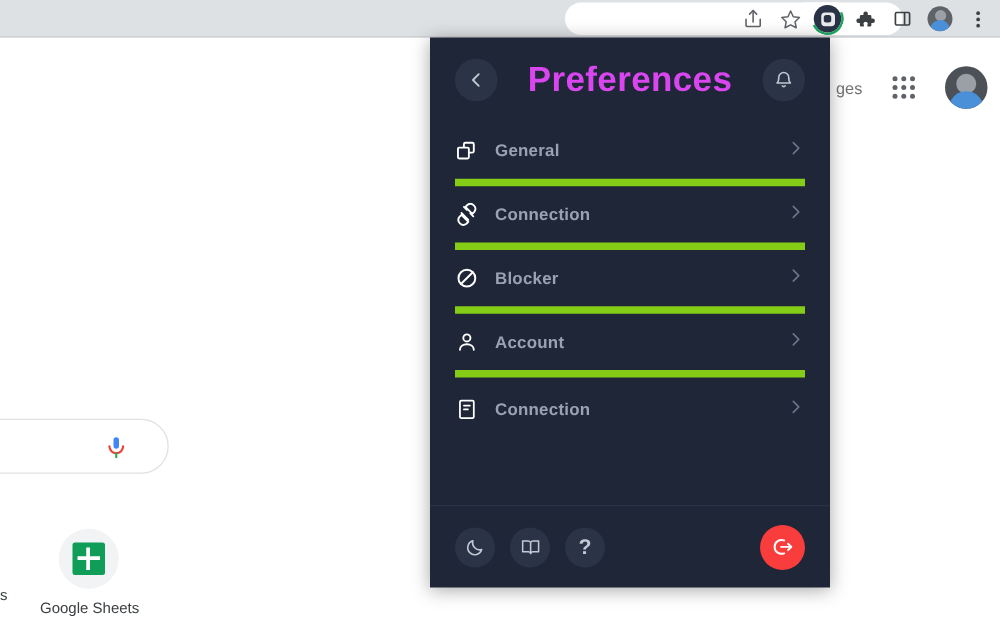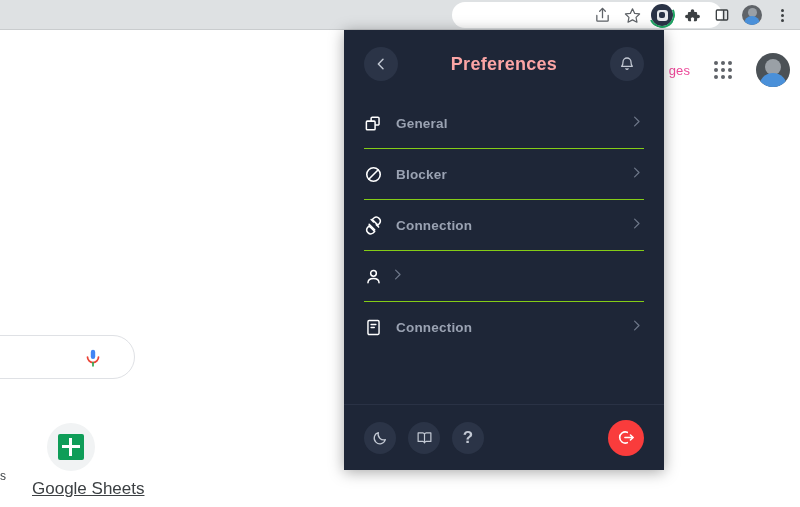--- a/index.html
+++ b/index.html
@@ -146,21 +146,21 @@
     position: absolute;
     top: 22px;
     right: 10px;
     display: flex;
     align-items: center;
     gap: 18px;
   }
 
   .gnav-link {
     font-size: 13px;
-    color: #ec4899;
+    color: #737373;
     letter-spacing: .1px;
   }
 
   .apps-grid {
     display: grid;
     grid-template-columns: repeat(3, 4px);
     grid-template-rows: repeat(3, 4px);
     gap: 3px;
     padding: 6px;
   }
@@ -244,25 +244,24 @@
   }
   .sheets-icon::after {
     content: "";
     position: absolute;
     left: 4px; top: 11px;
     width: 18px; height: 3px;
     background: #fff;
   }
   .shortcut-label {
     margin-top: 8px;
-    font-size: 17px;
+    font-size: 12px;
     color: #3c4043;
     white-space: nowrap;
     margin-left: -12px;
-    text-decoration: underline;
   }
   .shortcut-cut {
     position: absolute;
     left: 0;
     top: 438px;
     font-size: 12px;
     color: #3c4043;
   }
 
   
@@ -292,36 +291,36 @@
     border-radius: 50%;
     background: #2b3447;
     display: flex;
     align-items: center;
     justify-content: center;
     color: #b9bfcc;
     flex: 0 0 auto;
   }
 
   .panel-title {
-    font-size: 18px;
+    font-size: 28px;
     font-weight: bold;
-    color: #fca5a5;
+    color: #d946ef;
     letter-spacing: .3px;
   }
 
   .menu-list {
     flex: 1 1 auto;
     padding: 0 20px;
   }
 
   .menu-item {
     height: 51px;
     display: flex;
     align-items: center;
-    border-bottom: 1px solid #84cc16;
+    border-bottom: 6px solid #84cc16;
     color: #98a0b0;
   }
   .menu-item:last-child { border-bottom: none; }
 
   .menu-icon {
     width: 26px;
     flex: 0 0 26px;
     display: flex;
     align-items: center;
     justify-content: flex-start;
@@ -500,35 +499,20 @@
     <div class="menu-list">
 
       <div class="menu-item">
         <span class="menu-icon">
           <svg width="19" height="19" viewBox="0 0 24 24" fill="none" stroke="#ffffff" stroke-width="1.9" stroke-linejoin="round">
             <rect x="3" y="9" width="11" height="11" rx="1.2"></rect>
             <path d="M9 9V5.5A1.5 1.5 0 0 1 10.5 4h7A1.5 1.5 0 0 1 19 5.5v7a1.5 1.5 0 0 1-1.5 1.5H14"></path>
           </svg>
         </span>
         <span class="menu-label">General</span>
-        <span class="menu-chevron">
-          <svg width="15" height="15" viewBox="0 0 24 24" fill="none" stroke="#6d7688" stroke-width="2" stroke-linecap="round" stroke-linejoin="round">
-            <polyline points="9,5 16,12 9,19"></polyline>
-          </svg>
-        </span>
-      </div>
-
-      <div class="menu-item">
-        <span class="menu-icon">
-          <svg width="19" height="19" viewBox="0 0 24 24" fill="none" stroke="#ffffff" stroke-width="2" stroke-linecap="round">
-            <circle cx="12" cy="12" r="8.5"></circle>
-            <line x1="6" y1="18" x2="18" y2="6"></line>
-          </svg>
-        </span>
-        <span class="menu-label">Blocker</span>
         <span class="menu-chevron">
           <svg width="15" height="15" viewBox="0 0 24 24" fill="none" stroke="#6d7688" stroke-width="2" stroke-linecap="round" stroke-linejoin="round">
             <polyline points="9,5 16,12 9,19"></polyline>
           </svg>
         </span>
       </div>
 
       <div class="menu-item">
         <span class="menu-icon">
           <svg width="19" height="19" viewBox="0 0 24 24" fill="none" stroke="#ffffff" stroke-width="1.9" stroke-linecap="round" stroke-linejoin="round">
@@ -540,28 +524,44 @@
           </svg>
         </span>
         <span class="menu-label">Connection</span>
         <span class="menu-chevron">
           <svg width="15" height="15" viewBox="0 0 24 24" fill="none" stroke="#6d7688" stroke-width="2" stroke-linecap="round" stroke-linejoin="round">
             <polyline points="9,5 16,12 9,19"></polyline>
           </svg>
         </span>
       </div>
 
+      <div class="menu-item">
+        <span class="menu-icon">
+          <svg width="19" height="19" viewBox="0 0 24 24" fill="none" stroke="#ffffff" stroke-width="2" stroke-linecap="round">
+            <circle cx="12" cy="12" r="8.5"></circle>
+            <line x1="6" y1="18" x2="18" y2="6"></line>
+          </svg>
+        </span>
+        <span class="menu-label">Blocker</span>
+        <span class="menu-chevron">
+          <svg width="15" height="15" viewBox="0 0 24 24" fill="none" stroke="#6d7688" stroke-width="2" stroke-linecap="round" stroke-linejoin="round">
+            <polyline points="9,5 16,12 9,19"></polyline>
+          </svg>
+        </span>
+      </div>
+
 
       <div class="menu-item">
         <span class="menu-icon">
           <svg width="19" height="19" viewBox="0 0 24 24" fill="none" stroke="#ffffff" stroke-width="1.9" stroke-linecap="round" stroke-linejoin="round">
             <circle cx="12" cy="8" r="3.6"></circle>
             <path d="M5 20c0-3.6 3.1-5.6 7-5.6s7 2 7 5.6"></path>
           </svg>
         </span>
+        <span class="menu-label">Account</span>
         <span class="menu-chevron">
           <svg width="15" height="15" viewBox="0 0 24 24" fill="none" stroke="#6d7688" stroke-width="2" stroke-linecap="round" stroke-linejoin="round">
             <polyline points="9,5 16,12 9,19"></polyline>
           </svg>
         </span>
       </div>
 
       <div class="menu-item">
         <span class="menu-icon">
           <svg width="19" height="19" viewBox="0 0 24 24" fill="none" stroke="#ffffff" stroke-width="1.8" stroke-linecap="round" stroke-linejoin="round">

